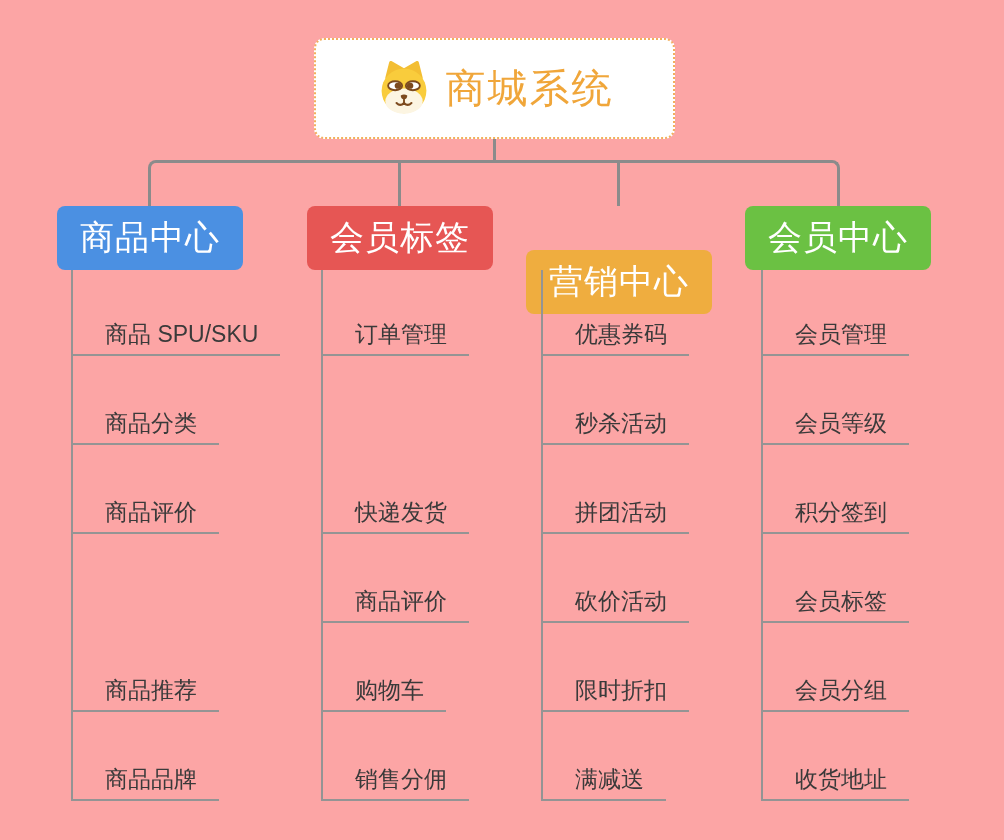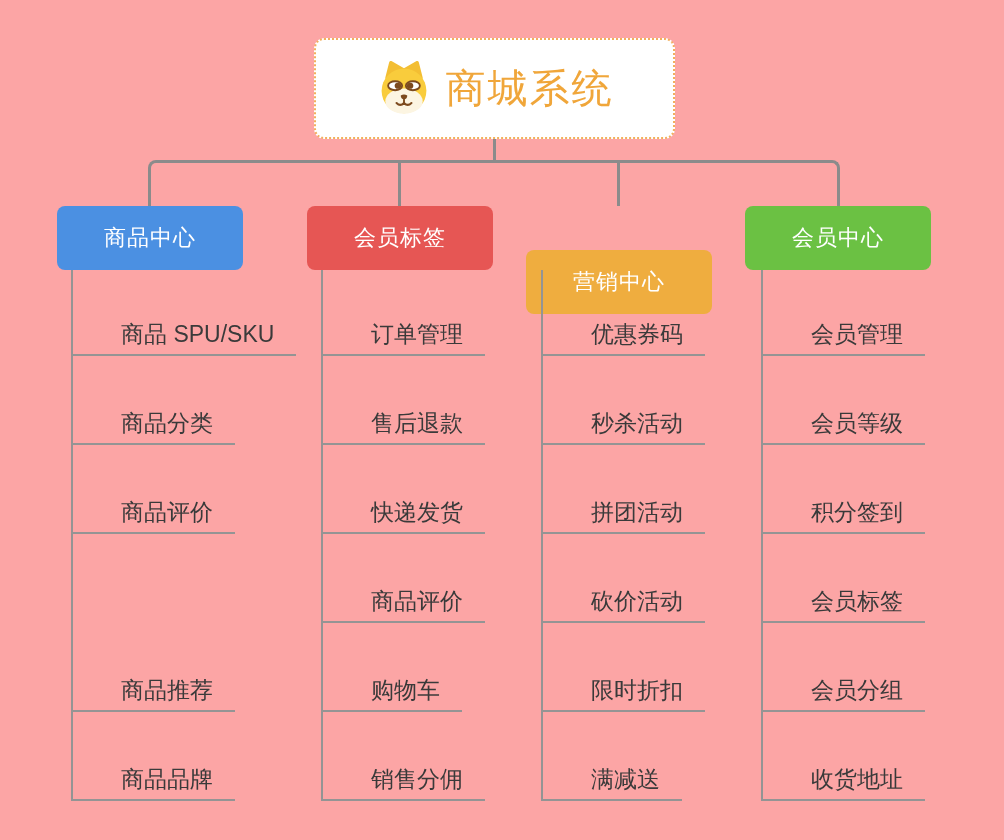--- a/index.html
+++ b/index.html
@@ -16,29 +16,29 @@
   
   .root-drop{position:absolute;left:493px;top:139px;width:3px;height:24px;background:#8B8B8B;}
   .rail{position:absolute;left:148px;top:160px;width:692px;height:46px;box-sizing:border-box;
         border:3px solid #8B8B8B;border-bottom:none;border-radius:8px 8px 0 0;}
   .drop{position:absolute;top:160px;width:3px;height:46px;background:#8B8B8B;}
   .d2{left:398px}.d3{left:617px}
 
   
   .branch{position:absolute;top:206px;width:186px;height:64px;border-radius:8px;
           display:flex;align-items:center;justify-content:center;
-          color:#FFFFFF;font-size:22px;letter-spacing:1px;cursor:default;}
+          color:#FFFFFF;font-size:34px;letter-spacing:1px;cursor:default;}
   .b1{left:57px}.b2{left:307px}.b3{left:526px}.b4{left:745px}
 
   
   .col{position:absolute;top:270px;width:250px;height:531px;}
   .c1{left:71px}.c2{left:321px}.c3{left:541px}.c4{left:761px}
   .trunk{position:absolute;left:0;top:0;width:2px;height:531px;background:#949494;}
   .leaf{position:absolute;left:0;white-space:nowrap;font-size:23px;line-height:32px;
-        padding:0 22px 4px 50px;border-bottom:2px solid #949494;color:#3A3A3A;}
+        padding:0 22px 4px 34px;border-bottom:2px solid #949494;color:#3A3A3A;}
   .r1{top:48px}.r2{top:137px}.r3{top:226px}.r4{top:315px}.r5{top:404px}.r6{top:493px}
 </style>
 </head>
 <body>
 
 <div class="canvas">
 
   <div class="root-drop" style="background-color: rgb(139, 139, 139);"></div>
   <div class="rail" style="border-color: rgb(139, 139, 139);"></div>
   <div class="drop d2" style="background-color: rgb(139, 139, 139);"></div>
@@ -71,21 +71,20 @@
     <div class="leaf r1">商品 SPU/SKU</div>
     <div class="leaf r2">商品分类</div>
     <div class="leaf r3">商品评价</div>
     <div class="leaf r5">商品推荐</div>
     <div class="leaf r6">商品品牌</div>
   </div>
 
   <div class="col c2">
     <div class="trunk"></div>
     <div class="leaf r1">订单管理</div>
-    <div class="leaf r2">售后退款</div>
     <div class="leaf r3">快递发货</div>
     <div class="leaf r4">商品评价</div>
     <div class="leaf r5">购物车</div>
     <div class="leaf r6">销售分佣</div>
   </div>
 
   <div class="col c3">
     <div class="trunk"></div>
     <div class="leaf r1">优惠券码</div>
     <div class="leaf r2">秒杀活动</div>

